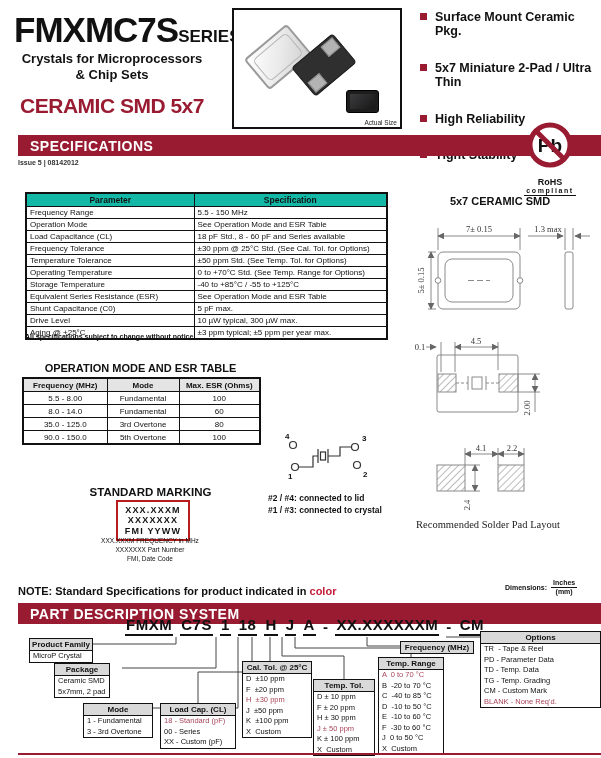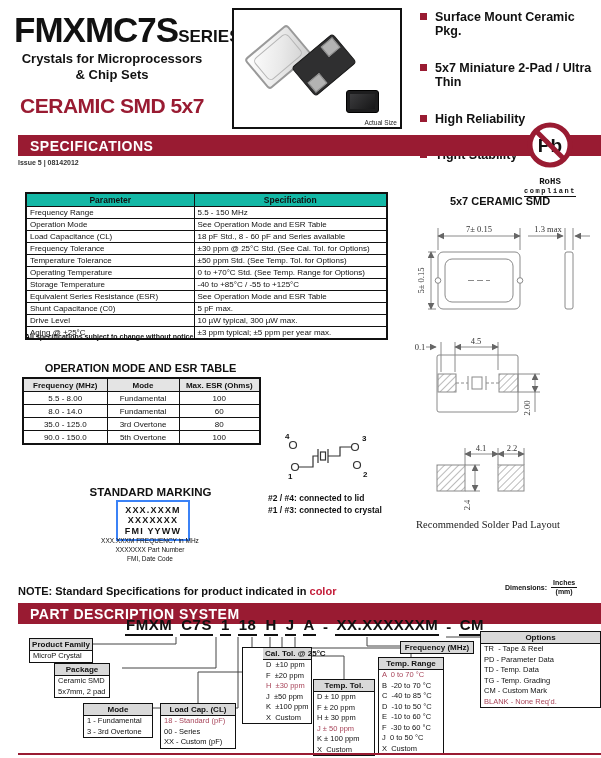--- a/index.html
+++ b/index.html
@@ -23,37 +23,37 @@
   .chip .sheen{position:absolute;left:3px;top:3px;right:3px;bottom:3px;background:linear-gradient(135deg,#3c3c3e,#161617);}
   .actual-size{position:absolute;font-size:6.5px;color:#222;}
   .feature{display:flex;align-items:flex-start;margin-bottom:22px;}
   .bullet{width:7px;height:7px;background:#991b32;margin:3px 8px 0 0;flex:0 0 auto;}
   .feature-text{font-size:12.5px;font-weight:bold;line-height:1.15;}
   
   .bar{background:#991b32;color:#fff;font-weight:bold;font-size:14px;
        display:flex;align-items:center;padding-left:12px;letter-spacing:0.5px;box-sizing:border-box;}
   .issue{font-size:7px;font-weight:bold;color:#333;}
   
-  .rohs-txt{text-align:center;font-family:Liberation Mono, monospace;}
+  .rohs-txt{text-align:center;}
   .rohs-line1{font-size:9px;font-weight:bold;}
   .rohs-line2{font-size:7px;font-weight:bold;letter-spacing:1.6px;}
   .rohs-underline{height:1px;background:#111;width:52px;margin:1px auto 0;}
   
   table{border-collapse:collapse;table-layout:fixed;}
   .spec-table{width:361px;border:2px solid #111;font-size:8px;}
   .spec-table th,.spec-table td{border:1px solid #111;padding:1px 3px;height:9px;overflow:hidden;white-space:nowrap;}
   .spec-table th{background:#14b8a6;font-size:8.5px;text-align:center;}
   .footnote{font-size:7px;font-weight:bold;}
   .esr-title{font-size:11px;font-weight:bold;text-align:center;}
   .esr-table{width:237px;border:2px solid #111;font-size:8px;}
   .esr-table th,.esr-table td{border:1px solid #111;padding:1px 2px;height:10px;text-align:center;white-space:nowrap;}
   .esr-table th{background:#e4e4e4;font-size:8px;}
   
   .marking-title{font-size:11.5px;font-weight:bold;text-align:center;}
-  .marking-box{border:2px solid #3b82f6;padding:3px 4px;text-align:center;}
+  .marking-box{border:2px solid #b91c1c;padding:3px 4px;text-align:center;}
   .marking-box div{font-size:9px;font-weight:bold;letter-spacing:1.2px;line-height:1.15;white-space:nowrap;}
   .marking-legend{font-size:6.5px;text-align:center;line-height:1.35;}
   .sch-notes{font-size:8.5px;font-weight:bold;line-height:1.45;white-space:nowrap;}
   
   .drawing-title{font-size:11px;font-weight:bold;text-align:center;}
   
   .note-line{font-size:11px;font-weight:bold;white-space:nowrap;}
   .note-color{color:#c41e3a;}
   .dims-label{display:flex;align-items:center;font-size:7px;font-weight:bold;}
   .dims-frac{margin-left:4px;text-align:center;line-height:1.1;}
@@ -399,21 +399,21 @@
   <div class="pd-item">3 - 3rd Overtone</div>
 </div>
 
 <div class="pd-box" style="left:160px;top:703px;width:76px;">
   <div class="pd-head">Load Cap. (CL)</div>
   <div class="pd-item hl">18 - Standard (pF)</div>
   <div class="pd-item">00 - Series</div>
   <div class="pd-item">XX - Custom (pF)</div>
 </div>
 
-<div class="pd-box" style="left:242px;top:647px;width:70px;padding-left:20px;">
+<div class="pd-box" style="left:242px;top:661px;width:70px;">
   <div class="pd-head">Cal. Tol. @ 25°C</div>
   <div class="pd-item">D  ±10 ppm</div>
   <div class="pd-item">F  ±20 ppm</div>
   <div class="pd-item hl">H  ±30 ppm</div>
   <div class="pd-item">J  ±50 ppm</div>
   <div class="pd-item">K  ±100 ppm</div>
   <div class="pd-item">X  Custom</div>
 </div>
 
 <div class="pd-box" style="left:313px;top:679px;width:62px;">

